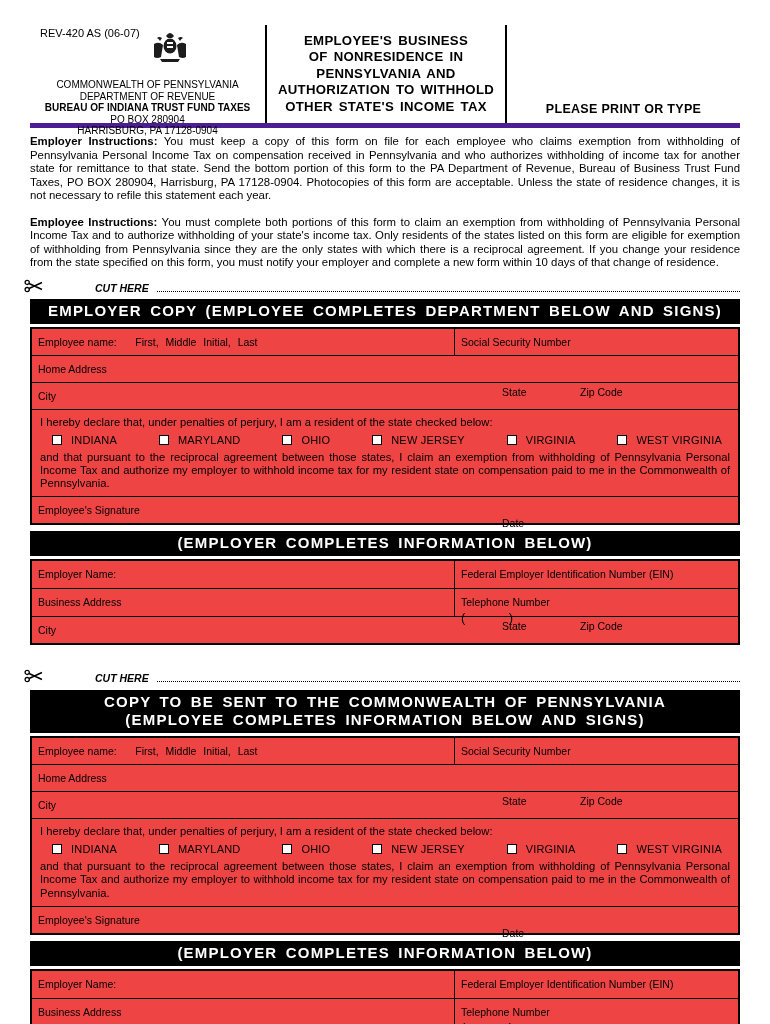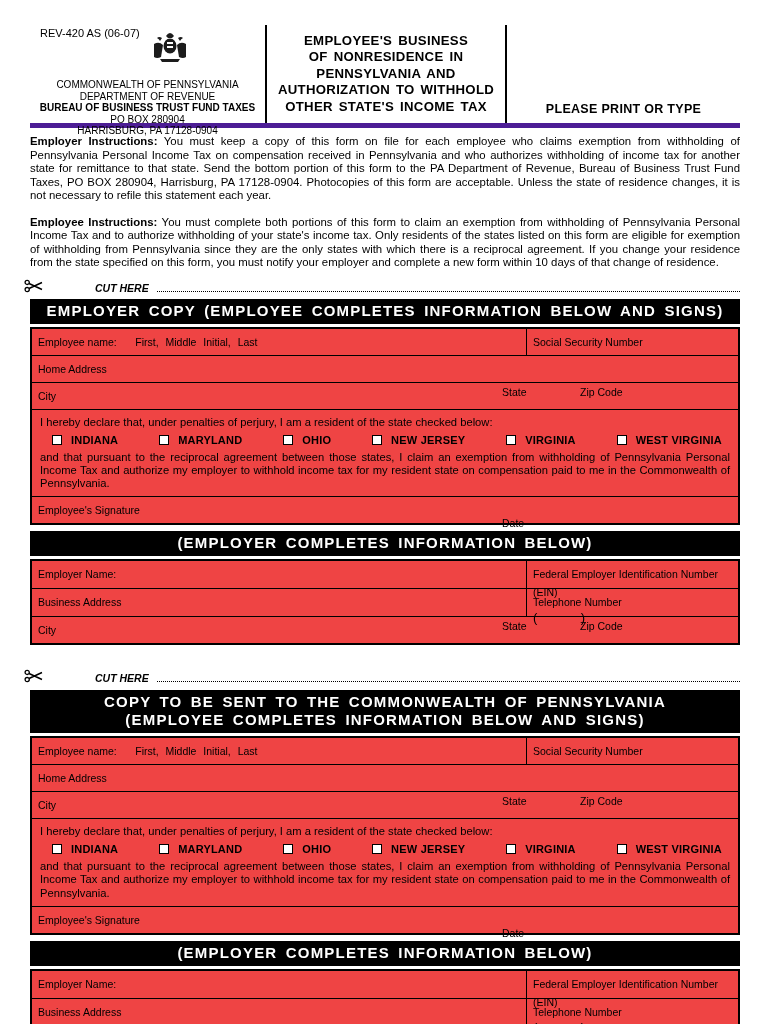--- a/index.html
+++ b/index.html
@@ -46,34 +46,34 @@
   }
 
   
   .box { border: 2px solid #000; margin-top: 3px; background: #ef4444; }
   .row { border-bottom: 1px solid #000; position: relative; }
   .row:last-child { border-bottom: none; }
   .h26 { height: 26px; } .h27 { height: 27px; } .h28 { height: 28px; }
   .split { display: flex; }
   .cell { padding: 3px 6px; }
   .grow { flex: 1; }
-  .right-col { width: 212px; border-left: 1px solid #000; }
+  .right-col { width: 284px; border-left: 1px solid #000; }
   .lbl { font-size: 10.5px; }
   .hint { margin-left: 14px; word-spacing: 4px; }
   .city-row { padding: 3px 6px; }
   .state-pos { position: absolute; left: 470px; top: 3px; }
   .zip-pos { position: absolute; left: 548px; top: 3px; }
   .date-pos { position: absolute; left: 470px; top: 20px; }
   .sig-row { padding: 3px 6px; }
   .phone-parens { font-size: 13px; line-height: 13px; white-space: pre; margin-top: 1px; }
 
   
   .decl { padding: 4px 8px 6px; font-size: 11.2px; }
   .decl-intro { margin-top: 2px; }
-  .states-row { display: flex; justify-content: space-between; align-items: center; margin: 6px 0 5px; padding: 0 8px 0 12px; font-weight: bold; }
+  .states-row { display: flex; justify-content: space-between; align-items: center; margin: 6px 0 5px; padding: 0 8px 0 12px; }
   .state-item { display: flex; align-items: center; }
   .cb { width: 10px; height: 10px; border: 1.6px solid #000; display: inline-block; background: #fff; }
   .st-lbl { font-size: 11px; margin-left: 9px; letter-spacing: 0.2px; }
   .decl-rest { text-align: justify; line-height: 13.2px; margin-top: 2px; }
 </style>
 </head>
 <body>
 
 <div class="page">
 
@@ -92,21 +92,21 @@
           </g>
           <g fill="#fff">
             <rect x="19" y="10" width="6" height="2"></rect>
             <rect x="19" y="14" width="6" height="2"></rect>
           </g>
         </svg>
       </span>
       <div class="agency">
         <div>COMMONWEALTH OF PENNSYLVANIA</div>
         <div>DEPARTMENT OF REVENUE</div>
-        <div class="bold-line">BUREAU OF BUSINESS TRUST FUND TAXES</div>
+        <div class="bold-line">BUREAU OF INDIANA TRUST FUND TAXES</div>
         <div>PO BOX 280904</div>
         <div>HARRISBURG, PA 17128-0904</div>
       </div>
     </div>
     <div class="hdr-mid">
       <div class="title">
         <div>EMPLOYEE'S BUSINESS</div>
         <div>OF NONRESIDENCE IN</div>
         <div>PENNSYLVANIA AND</div>
         <div>AUTHORIZATION TO WITHHOLD</div>
@@ -128,21 +128,21 @@
         <circle cx="3.2" cy="10.6" r="2.1" fill="none" stroke="#000" stroke-width="1.3"></circle>
         <path d="M5 4.5 L18 10.5 M5 9.5 L18 3.5" stroke="#000" stroke-width="1.4" fill="none"></path>
       </svg>
     </span>
     <span class="cut-label">CUT HERE</span>
     <span class="cut-dots"></span>
   </div>
 
   <div>
     <div class="banner">
-      <div>EMPLOYER COPY (EMPLOYEE COMPLETES INFORMATION BELOW AND SIGNS)</div>
+      <div>EMPLOYER COPY (EMPLOYEE COMPLETES DEPARTMENT BELOW AND SIGNS)</div>
     </div>
 
     <div class="box">
       <div class="row split h27">
         <div class="cell grow">
           <span class="lbl">Employee name:</span>
           <span class="lbl hint">First,  Middle Initial,  Last</span>
         </div>
         <div class="cell right-col">
           <span class="lbl">Social Security Number</span>

